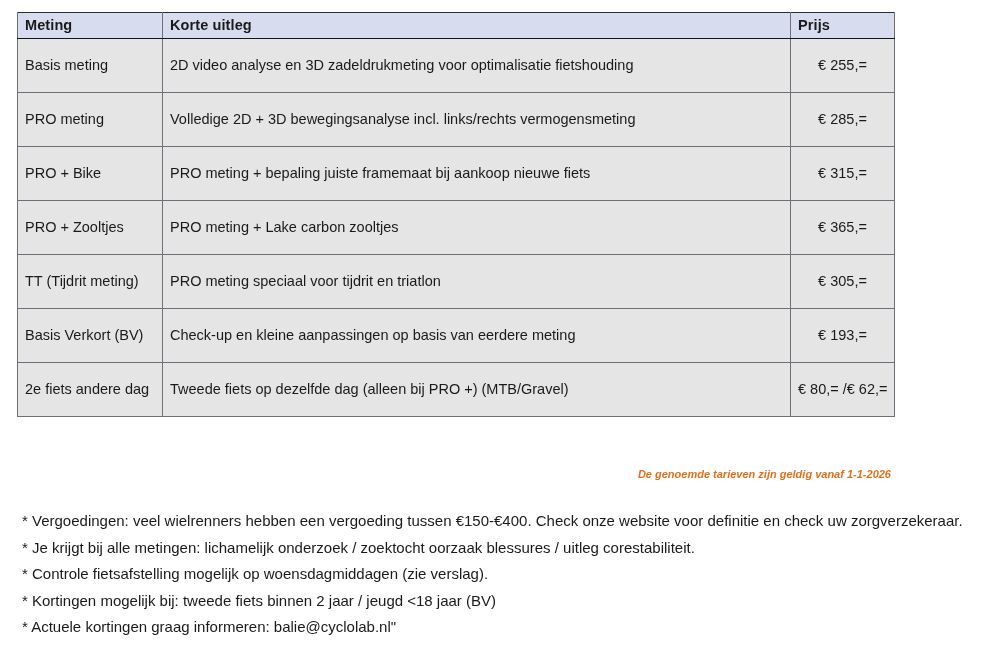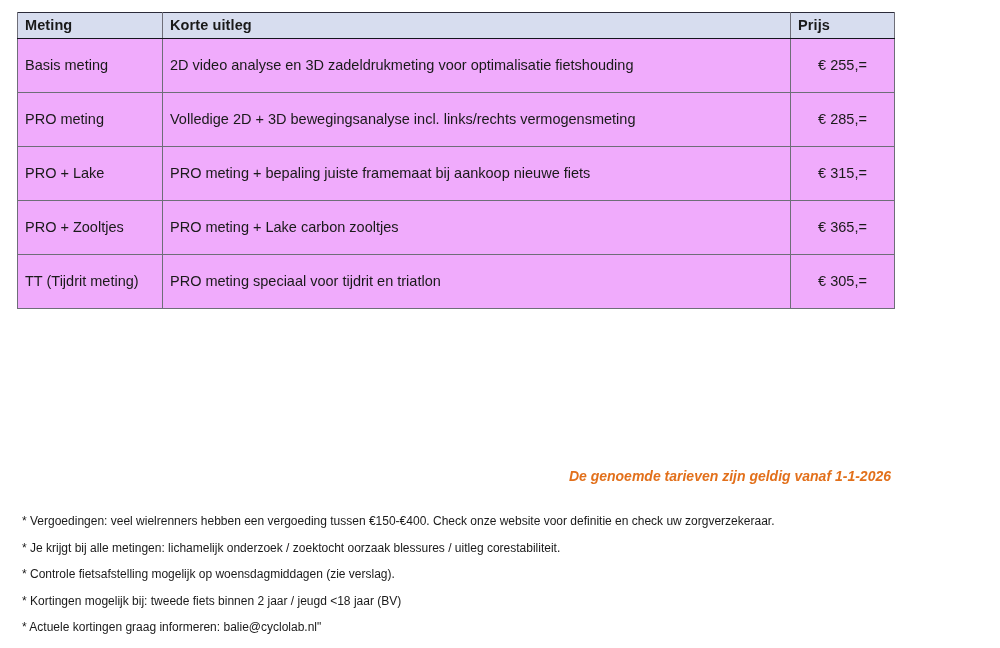--- a/index.html
+++ b/index.html
@@ -40,21 +40,21 @@
   table.price-table col.c-uitleg  { width: 628px; }
   table.price-table col.c-prijs   { width: 104px; }
 
   table.price-table th,
   table.price-table td {
     border: 1px solid #6e6e78;
     padding: 0 7px;
     font-size: 14.5px;
     line-height: 1.25;
     vertical-align: middle;
-    background: #f0abfc;
+    background: #e5e5e5;
   }
 
   table.price-table thead th {
     background: #d7ddef;
     font-weight: bold;
     height: 25px;
     text-align: left;
     border-bottom: 1.6px solid #15151f;
     border-top: none;
     letter-spacing: .1px;
@@ -77,34 +77,34 @@
   
   .validity-note {
     position: absolute;
     left: 17px;
     top: 468px;
     width: 877px;
     text-align: right;
     color: #e2701b;
     font-style: italic;
     font-weight: bold;
-    font-size: 14px;
+    font-size: 11px;
     padding-right: 3px;
     box-sizing: border-box;
   }
 
   
   .footnotes {
     position: absolute;
     left: 22px;
     top: 508px;
     width: 960px;
   }
   .footnote-line {
-    font-size: 12px;
+    font-size: 15px;
     line-height: 26.5px;
     color: #1a1a1a;
     white-space: pre;
   }
 </style>
 </head>
 <body>
 
 <div class="sheet">
 
@@ -127,33 +127,43 @@
           <td class="meting-cell">Basis meting</td>
           <td class="uitleg-cell">2D video analyse en 3D zadeldrukmeting voor optimalisatie fietshouding</td>
           <td class="prijs-cell">€ 255,=</td>
         </tr>
         <tr>
           <td class="meting-cell">PRO meting</td>
           <td class="uitleg-cell">Volledige 2D + 3D bewegingsanalyse incl. links/rechts vermogensmeting</td>
           <td class="prijs-cell">€ 285,=</td>
         </tr>
         <tr>
-          <td class="meting-cell">PRO + Lake</td>
+          <td class="meting-cell">PRO + Bike</td>
           <td class="uitleg-cell">PRO meting + bepaling juiste framemaat bij aankoop nieuwe fiets</td>
           <td class="prijs-cell">€ 315,=</td>
         </tr>
         <tr>
           <td class="meting-cell">PRO + Zooltjes</td>
           <td class="uitleg-cell">PRO meting + Lake carbon zooltjes</td>
           <td class="prijs-cell">€ 365,=</td>
         </tr>
         <tr>
           <td class="meting-cell">TT (Tijdrit meting)</td>
           <td class="uitleg-cell">PRO meting speciaal voor tijdrit en triatlon</td>
           <td class="prijs-cell">€ 305,=</td>
+        </tr>
+        <tr>
+          <td class="meting-cell">Basis Verkort  (BV)</td>
+          <td class="uitleg-cell">Check-up en kleine aanpassingen op basis van eerdere meting</td>
+          <td class="prijs-cell">€ 193,=</td>
+        </tr>
+        <tr>
+          <td class="meting-cell">2e fiets andere dag</td>
+          <td class="uitleg-cell">Tweede fiets op dezelfde dag (alleen bij PRO +) (MTB/Gravel)</td>
+          <td class="prijs-cell">€ 80,= /€ 62,=</td>
         </tr>
       </tbody>
     </table>
   </div>
 
   <div class="validity-note">De genoemde tarieven zijn geldig vanaf 1-1-2026</div>
 
   <div class="footnotes">
     <div class="footnote-line">* Vergoedingen: veel wielrenners hebben een vergoeding tussen €150-€400. Check onze website voor definitie en check uw zorgverzekeraar.</div>
     <div class="footnote-line">* Je krijgt bij alle metingen: lichamelijk onderzoek / zoektocht oorzaak blessures / uitleg corestabiliteit.</div>

